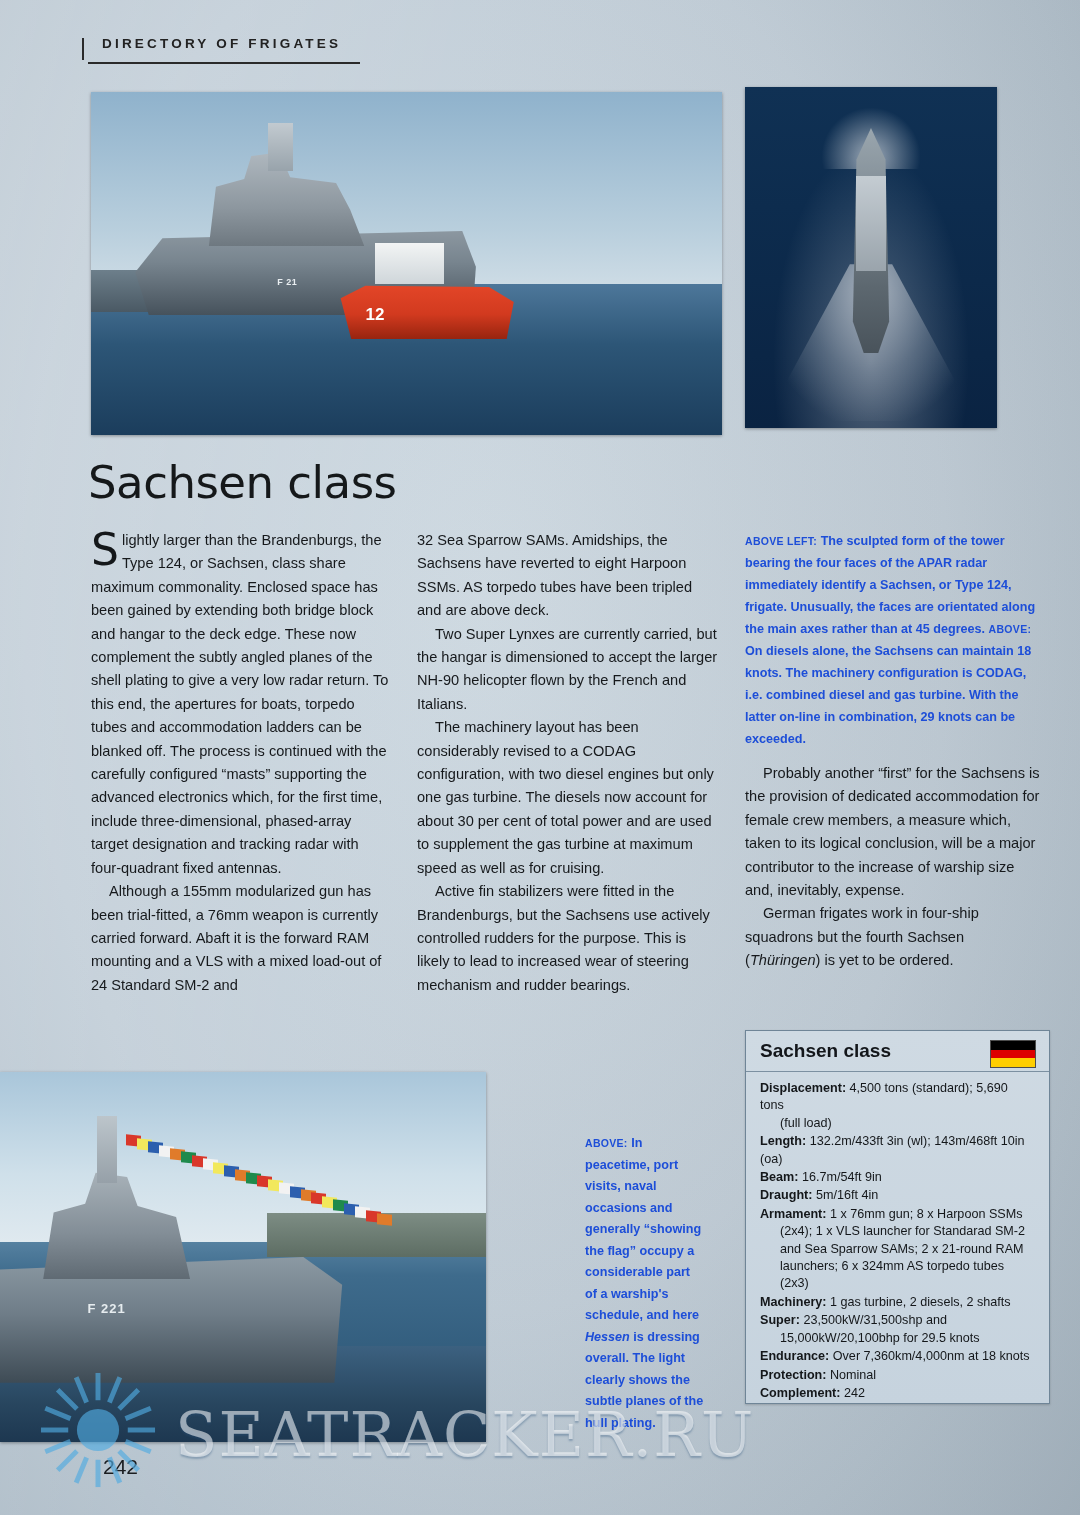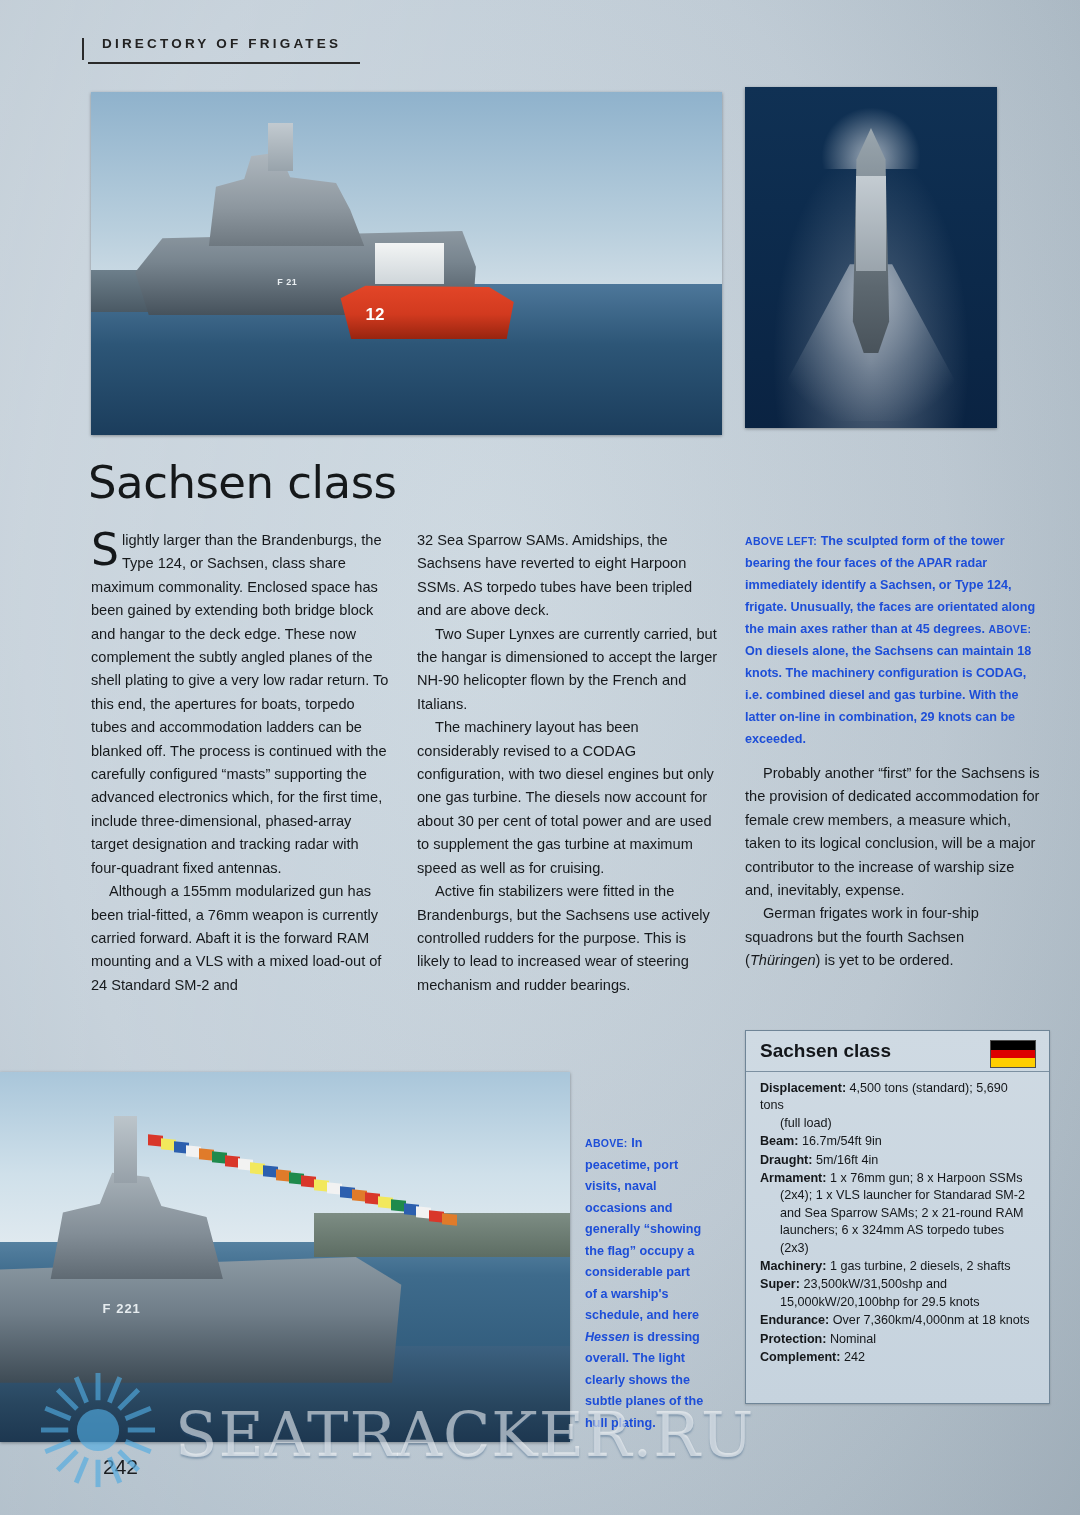--- a/index.html
+++ b/index.html
@@ -78,21 +78,21 @@
   #photo-top-right {
     left: 745px;
     top: 87px;
     width: 252px;
     height: 341px;
     background: linear-gradient(#0f2d4c 0%, #14365a 40%, #0c2744 100%);
   }
   #photo-bottom-left {
     left: 0px;
     top: 1072px;
-    width: 570px;
+    width: 486px;
     height: 370px;
     background: linear-gradient(#8fb4cd 0%, #7ea7c4 30%, #3e6b8c 55%, #264e6d 100%);
   }
 
   
   .sky { position:absolute; left:0; top:0; right:0; height:58%;
     background: linear-gradient(#8fb2cc, #b9cfdd 70%, #cfdde6 100%); }
   .water { position:absolute; left:0; bottom:0; right:0; height:44%;
     background: linear-gradient(#4d779a, #2d5677 40%, #1b3d5c 100%); }
   .quay { position:absolute; left:0; top:52%; width:46%; height:12%;
@@ -377,20 +377,21 @@
   <p><span>German frigates work in four-ship squadrons but the fourth Sachsen (</span><em>Thüringen</em><span>) is yet to be ordered.</span></p>
 </div>
 
 <div class="specbox">
   <div class="sb-head">
     <div class="sb-title">Sachsen class</div>
     <div class="flag"></div>
   </div>
   <div class="specs" id="specs-list">
       <div class="row"><span class="lbl">Displacement: </span><span>4,500 tons (standard); 5,690 tons</span><span class="ind">(full load)</span></div>
+      <div class="row"><span class="lbl">Length: </span><span>132.2m/433ft 3in (wl); 143m/468ft 10in (oa)</span></div>
       <div class="row"><span class="lbl">Beam: </span><span>16.7m/54ft 9in</span></div>
       <div class="row"><span class="lbl">Draught: </span><span>5m/16ft 4in</span></div>
       <div class="row"><span class="lbl">Armament: </span><span>1 x 76mm gun; 8 x Harpoon SSMs</span><span class="ind">(2x4); 1 x VLS launcher for Standarad SM-2 and Sea Sparrow SAMs; 2 x 21-round RAM launchers; 6 x 324mm AS torpedo tubes (2x3)</span></div>
       <div class="row"><span class="lbl">Machinery: </span><span>1 gas turbine, 2 diesels, 2 shafts</span></div>
       <div class="row"><span class="lbl">Super: </span><span>23,500kW/31,500shp and</span><span class="ind">15,000kW/20,100bhp for 29.5 knots</span></div>
       <div class="row"><span class="lbl">Endurance: </span><span>Over 7,360km/4,000nm at 18 knots</span></div>
       <div class="row"><span class="lbl">Protection: </span><span>Nominal</span></div>
       <div class="row"><span class="lbl">Complement: </span><span>242</span></div>
     </div>
 </div>

